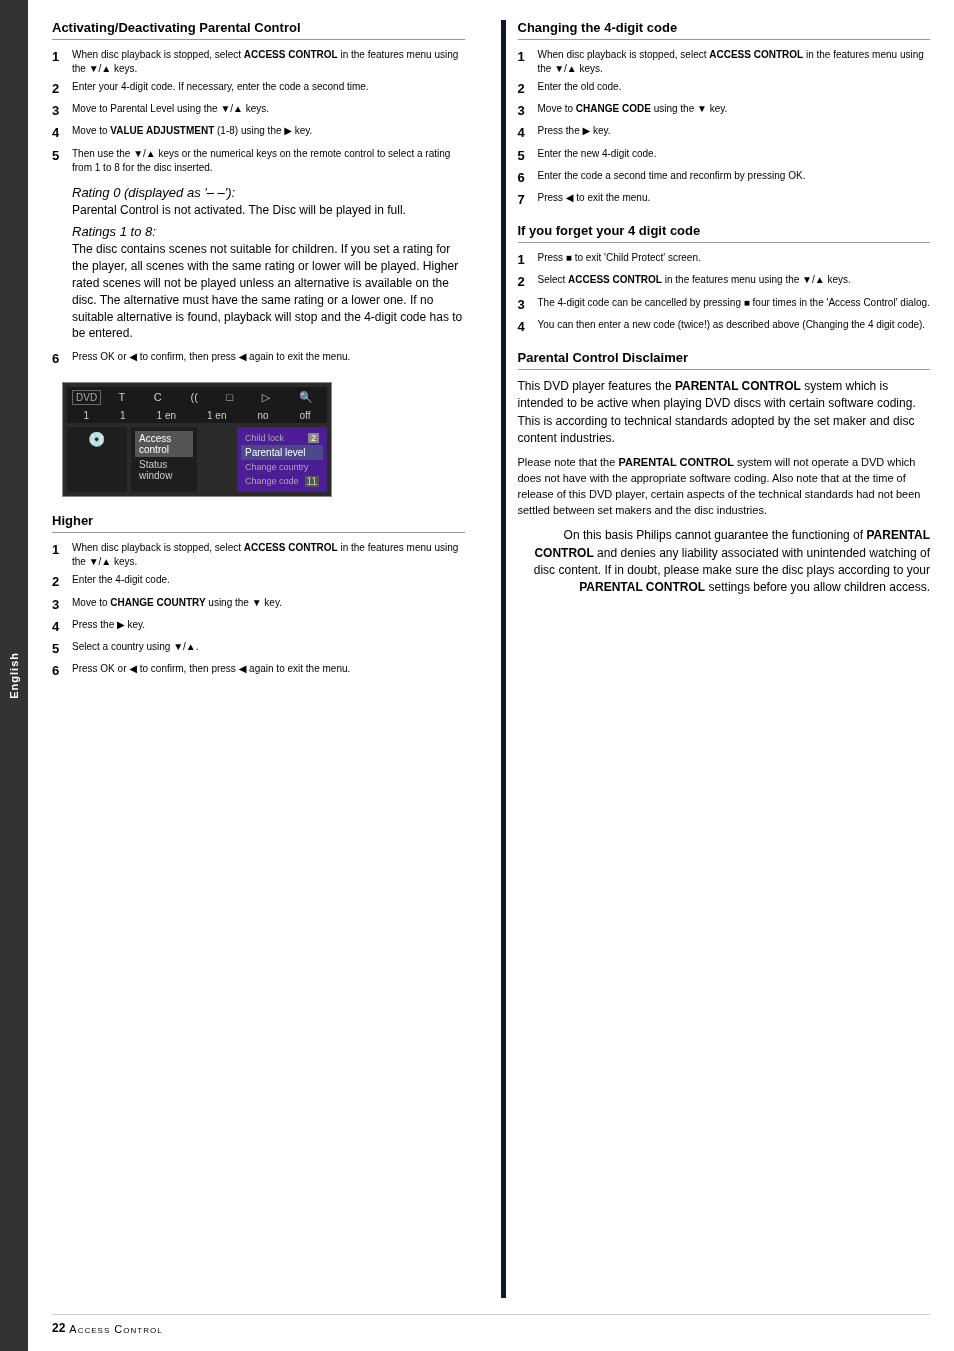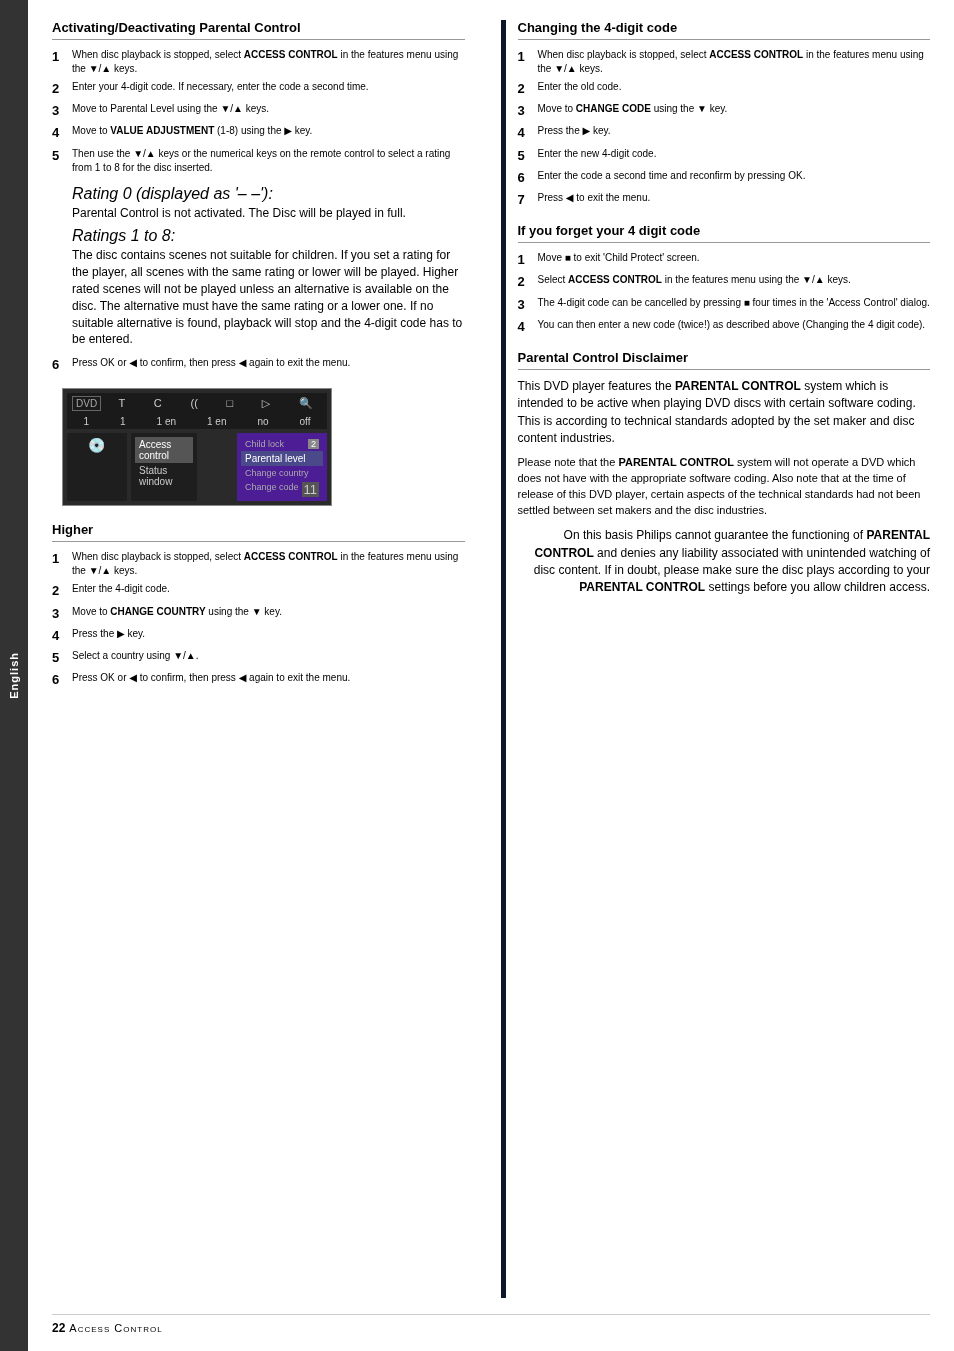--- a/index.html
+++ b/index.html
@@ -86,21 +86,21 @@
     }
     b, strong {
       font-weight: bold;
     }
     
     .rating-note {
       margin: 6px 0 6px 20px;
     }
     .rating-note-title {
       font-style: italic;
-      font-size: 16px;
+      font-size: 13px;
       margin-bottom: 2px;
     }
     .rating-note-body {
       font-size: 12px;
       line-height: 1.4;
     }
     
     .country-section {
       margin-top: 16px;
     }
@@ -196,32 +196,32 @@
     .dvd-badge {
       background: #888;
       color: #fff;
       font-size: 9px;
       padding: 0 3px;
       float: right;
     }
     .dvd-badge2 {
       background: #555;
       color: #ccc;
-      font-size: 13px;
+      font-size: 10px;
       padding: 0 2px;
       float: right;
     }
 
     
     .footer {
       border-top: 1px solid #ccc;
       padding-top: 6px;
       margin-top: 16px;
       display: flex;
-      align-items: center;
+      align-items: flex-end;
       gap: 4px;
     }
     .footer-page {
       font-size: 12px;
       font-weight: bold;
     }
     .footer-title {
       font-size: 11px;
       font-variant: small-caps;
       letter-spacing: 1px;
@@ -396,21 +396,21 @@
               <span class="text">Press ◀ to exit the menu.</span>
             </li>
           </ol>
         </div>
 
         <div class="subsection">
           <div class="section-title">If you forget your 4 digit code</div>
           <ol class="num-list">
             <li>
               <span class="num">1</span>
-              <span class="text">Move ■ to exit 'Child Protect' screen.</span>
+              <span class="text">Press ■ to exit 'Child Protect' screen.</span>
             </li>
             <li>
               <span class="num">2</span>
               <span class="text">Select <strong>ACCESS CONTROL</strong> in the features menu using the ▼/▲ keys.</span>
             </li>
             <li>
               <span class="num">3</span>
               <span class="text">The 4-digit code can be cancelled by pressing ■ four times in the 'Access Control' dialog.</span>
             </li>
             <li>

